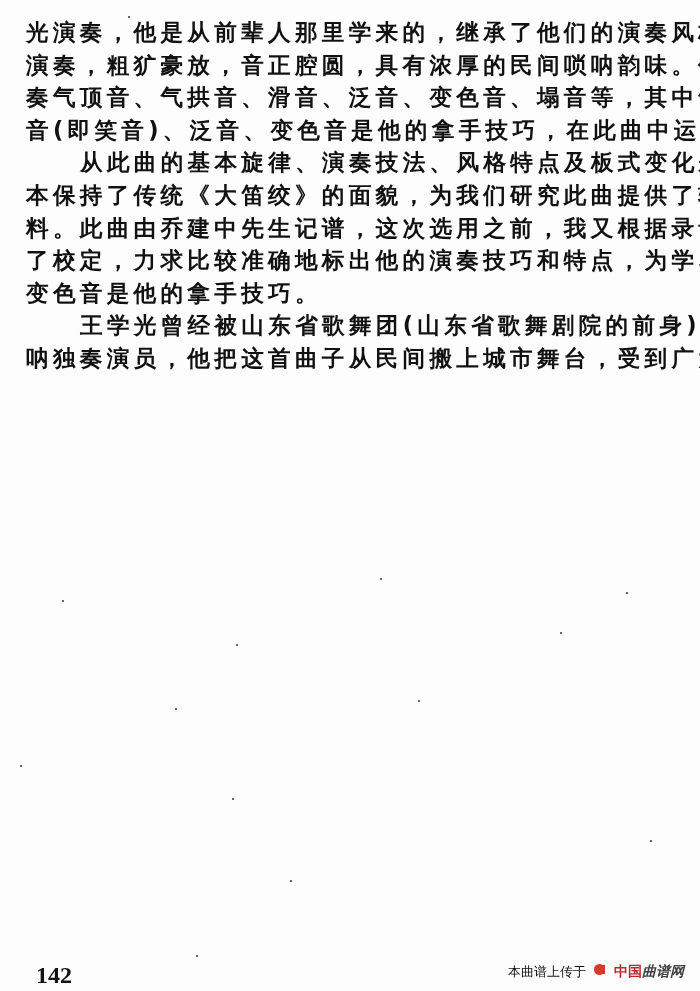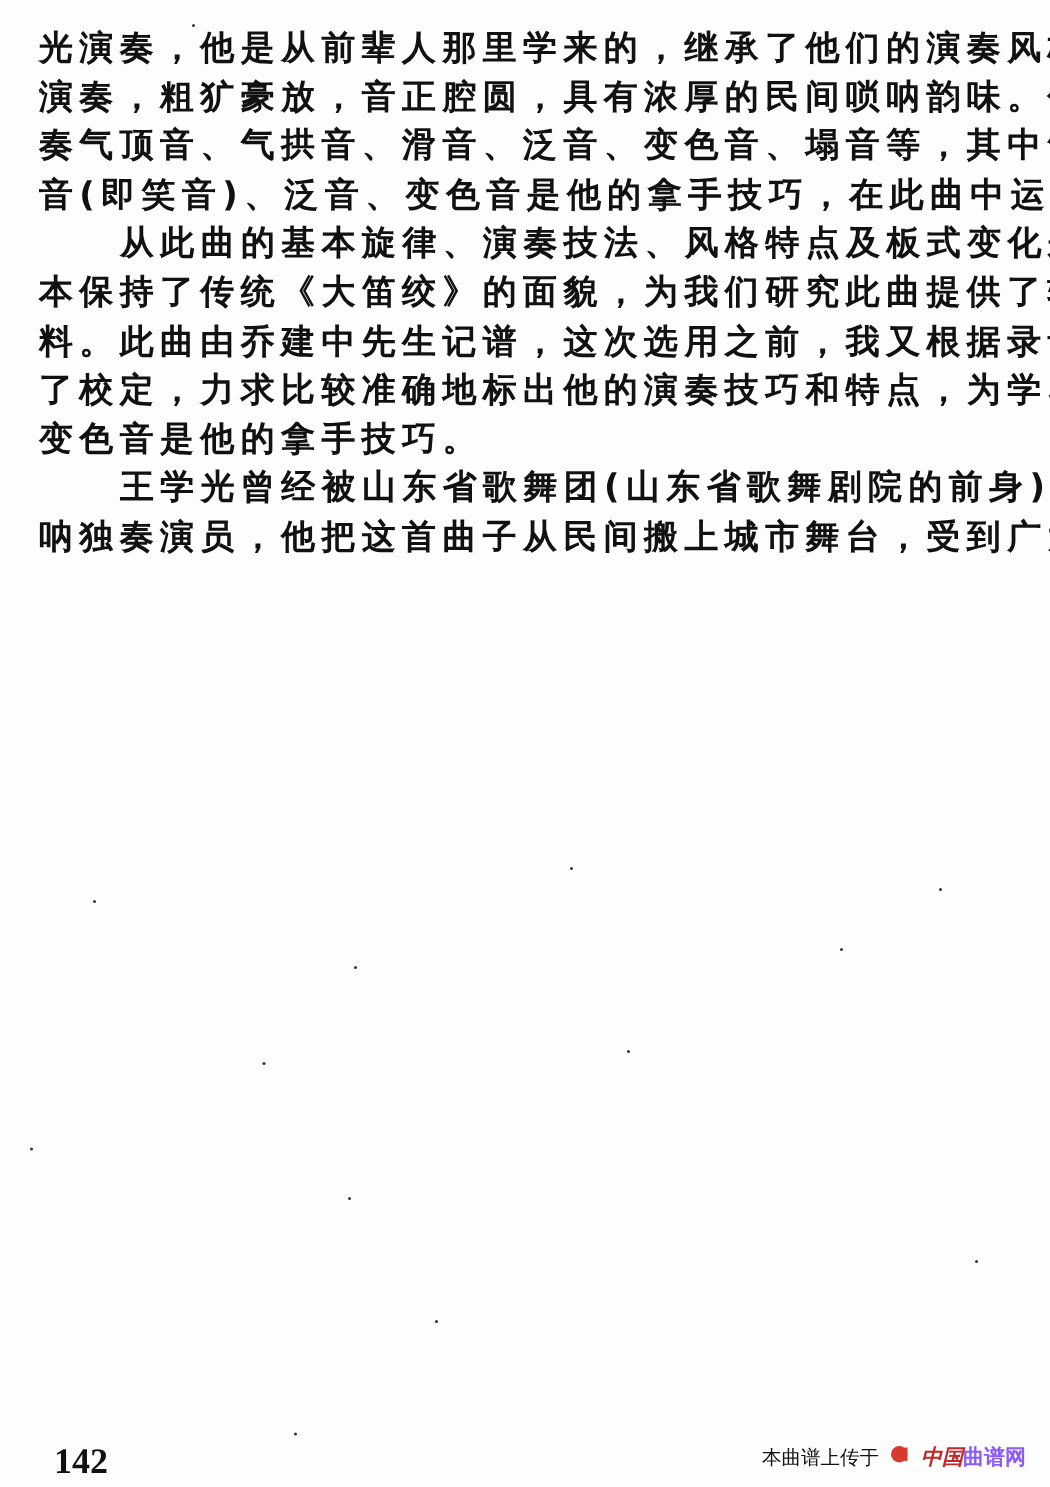--- a/index.html
+++ b/index.html
@@ -17,22 +17,22 @@
     position: absolute; left: 36px; top: 962px;
     font-family: Liberation Serif, serif; font-weight: bold; font-size: 24px; color: #111;
   }
   .footer {
     position: absolute; left: 508px; top: 963px; display: flex; align-items: flex-start;
     font-family: "DejaVu Sans", sans-serif; font-size: 13px; color: #111;
   }
   .footer .logo-icon { display: inline-block; width: 16px; height: 14px; margin: 0 4px 0 8px; position: relative; }
   .footer .logo-icon::before { content: ""; position: absolute; left: 0; top: 1px; width: 11px; height: 11px; border-radius: 50%; background: #d63a2f; }
   .footer .logo-icon::after { content: ""; position: absolute; left: 9px; top: 2px; width: 5px; height: 9px; border-left: 2px solid #d63a2f; }
-  .footer .brand-a { font-weight: bold; font-style: italic; color: #c0282a; font-size: 14px; }
-  .footer .brand-b { font-weight: bold; color: #8b5cf6; font-size: 14px; }
+  .footer .brand-a { font-weight: bold; color: #c0282a; font-size: 14px; }
+  .footer .brand-b { font-weight: bold; font-style: italic; color: #404040; font-size: 14px; }
   .speck { position: absolute; width: 2px; height: 2px; background: #333; border-radius: 50%; }
 </style>
 </head>
 <body>
 
 <div class="page">
 
   <div class="body-text">
     <p class="para">
       <span class="line">光演奏，他是从前辈人那里学来的，继承了他们的演奏风格。他的</span>

